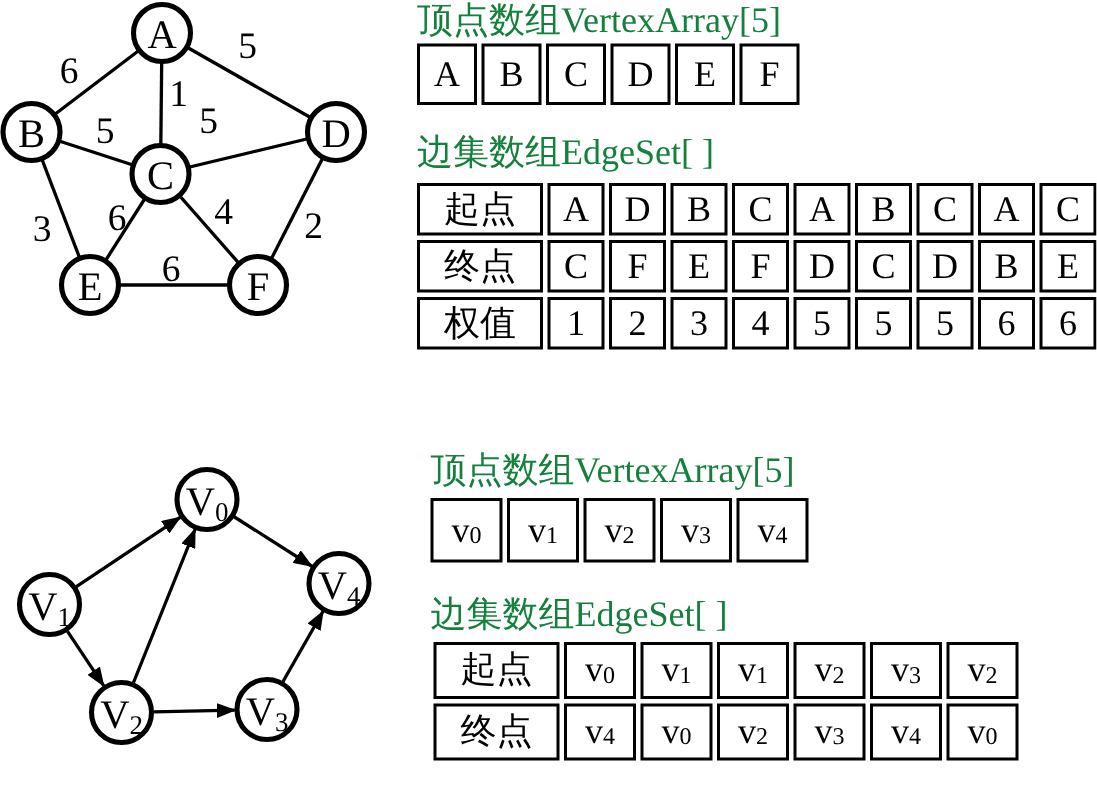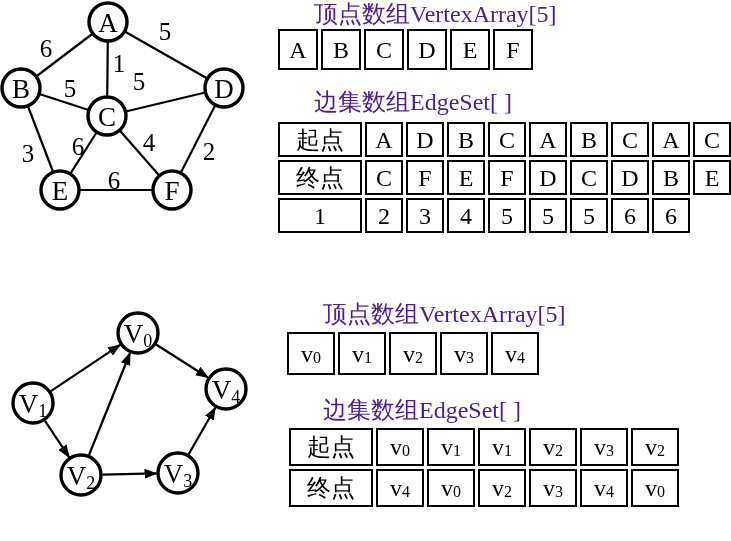--- a/index.html
+++ b/index.html
@@ -3,22 +3,22 @@
 <meta charset="utf-8">
 <style>
   * { margin:0; padding:0; box-sizing:border-box; }
   body { background:#fff; }
   .page {
     position:relative; width:731px; height:541px; background:#ffffff;
     font-family:"Liberation Serif","DejaVu Serif",serif; color:#000;
     overflow:hidden;
   }
   .title {
-    position:absolute; font-size:24px; line-height:27px; color:#4c1d95;
-    white-space:nowrap; letter-spacing:0px;margin-left:36px;
+    position:absolute; font-size:24px; line-height:27px; color:#15803d;
+    white-space:nowrap; letter-spacing:0px;
   }
   .grid { position:absolute; display:grid; gap:3px; }
   .cell {
     border:2px solid #000; background:#fff;
     display:flex; align-items:center; justify-content:center;
     font-size:24px; line-height:1;
   }
   .cell sub { font-size:16px; line-height:0; transform:translateY(4px); }
   .g1 { position:absolute; left:0; top:0; }
   .g2 { position:absolute; left:0; top:295px; }
@@ -107,20 +107,21 @@
     <div class="cell">C</div>
     <div class="cell">F</div>
     <div class="cell">E</div>
     <div class="cell">F</div>
     <div class="cell">D</div>
     <div class="cell">C</div>
     <div class="cell">D</div>
     <div class="cell">B</div>
     <div class="cell">E</div>
 
+    <div class="cell">权值</div>
     <div class="cell">1</div>
     <div class="cell">2</div>
     <div class="cell">3</div>
     <div class="cell">4</div>
     <div class="cell">5</div>
     <div class="cell">5</div>
     <div class="cell">5</div>
     <div class="cell">6</div>
     <div class="cell">6</div>
   </div>

